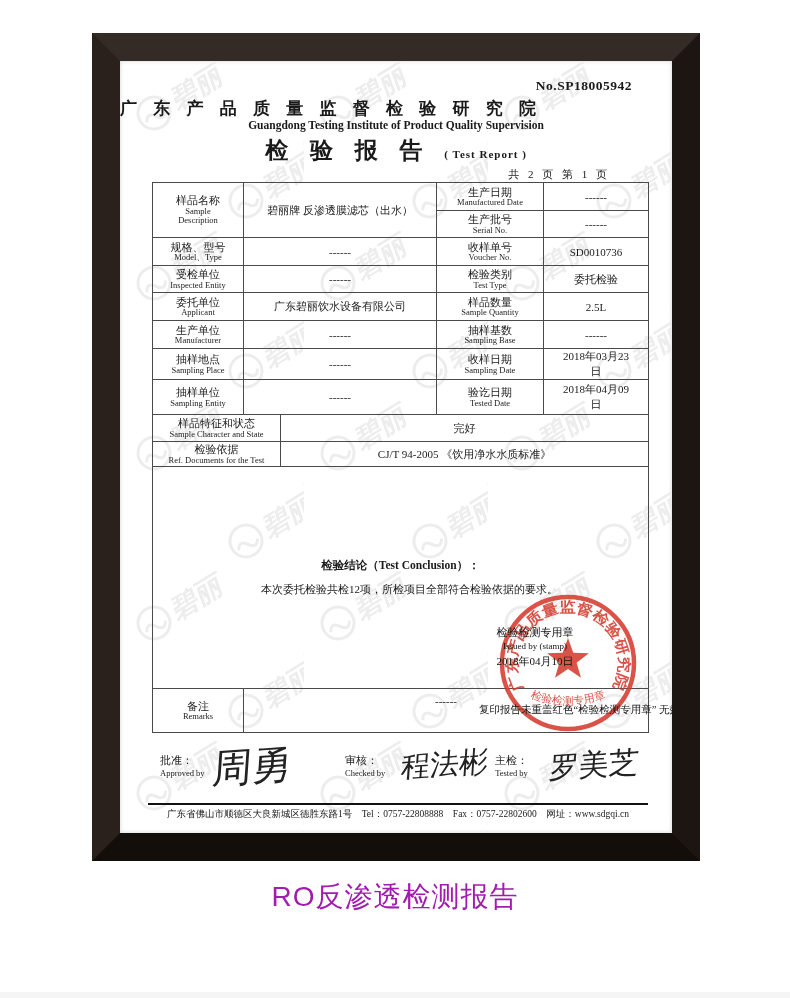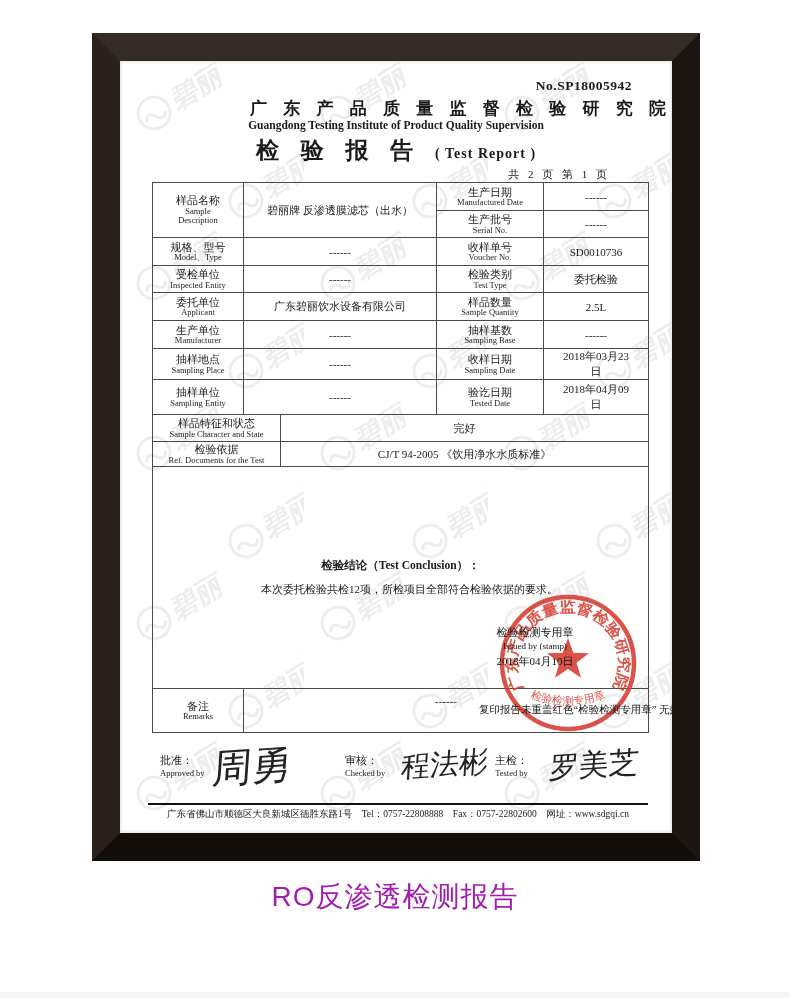--- a/index.html
+++ b/index.html
@@ -8,25 +8,25 @@
   
   .frame{position:absolute;left:92px;top:33px;width:608px;height:828px;box-sizing:border-box;
          border:28px solid #221b18;border-top-color:#352b26;border-left-color:#2a211d;
          border-right-color:#1d1512;border-bottom-color:#140e0b;background:#ffffff;}
   .document{position:relative;width:552px;height:772px;background:#ffffff;overflow:hidden;
             box-shadow:inset 0 0 4px rgba(0,0,0,.18);}
   .wm-layer{position:absolute;left:0;top:0;z-index:0;}
   .doc-content{position:absolute;inset:0;z-index:1;}
 
   .report-no{position:absolute;top:17px;right:40px;font-weight:bold;font-size:13.5px;letter-spacing:.5px;}
-  .institute-cn{position:absolute;top:36px;left:0;width:100%;text-align:right;font-weight:bold;
+  .institute-cn{position:absolute;top:36px;left:0;width:100%;text-align:left;font-weight:bold;
                 font-size:17px;letter-spacing:6px;}
   .institute-en{position:absolute;top:58px;left:0;width:100%;text-align:center;font-weight:bold;font-size:11.5px;}
   .report-title{position:absolute;top:74px;left:0;width:100%;text-align:center;font-weight:bold;font-size:23px;letter-spacing:8px;}
-  .report-title .title-en{font-size:14px;letter-spacing:1px;}
+  .report-title .title-en{font-size:11px;letter-spacing:1px;}
   .page-info{position:absolute;top:106px;right:62px;font-size:11px;letter-spacing:3px;}
 
   table.info-table{position:absolute;left:32px;top:121px;border-collapse:collapse;table-layout:fixed;
                    width:496px;font-size:11px;}
   table.info-table td{border:1px solid #4a4a4a;padding:0 14px;text-align:center;vertical-align:middle;overflow:hidden;}
   .lab-cn{font-size:11px;line-height:1.15;}
   .lab-en{font-size:8.5px;line-height:1.1;color:#222;}
   .cell-val{font-size:11px;}
   td.left-val{text-align:left;padding-left:8px;}
   td.conclusion-cell{text-align:left;vertical-align:top;padding:6px 8px;}

